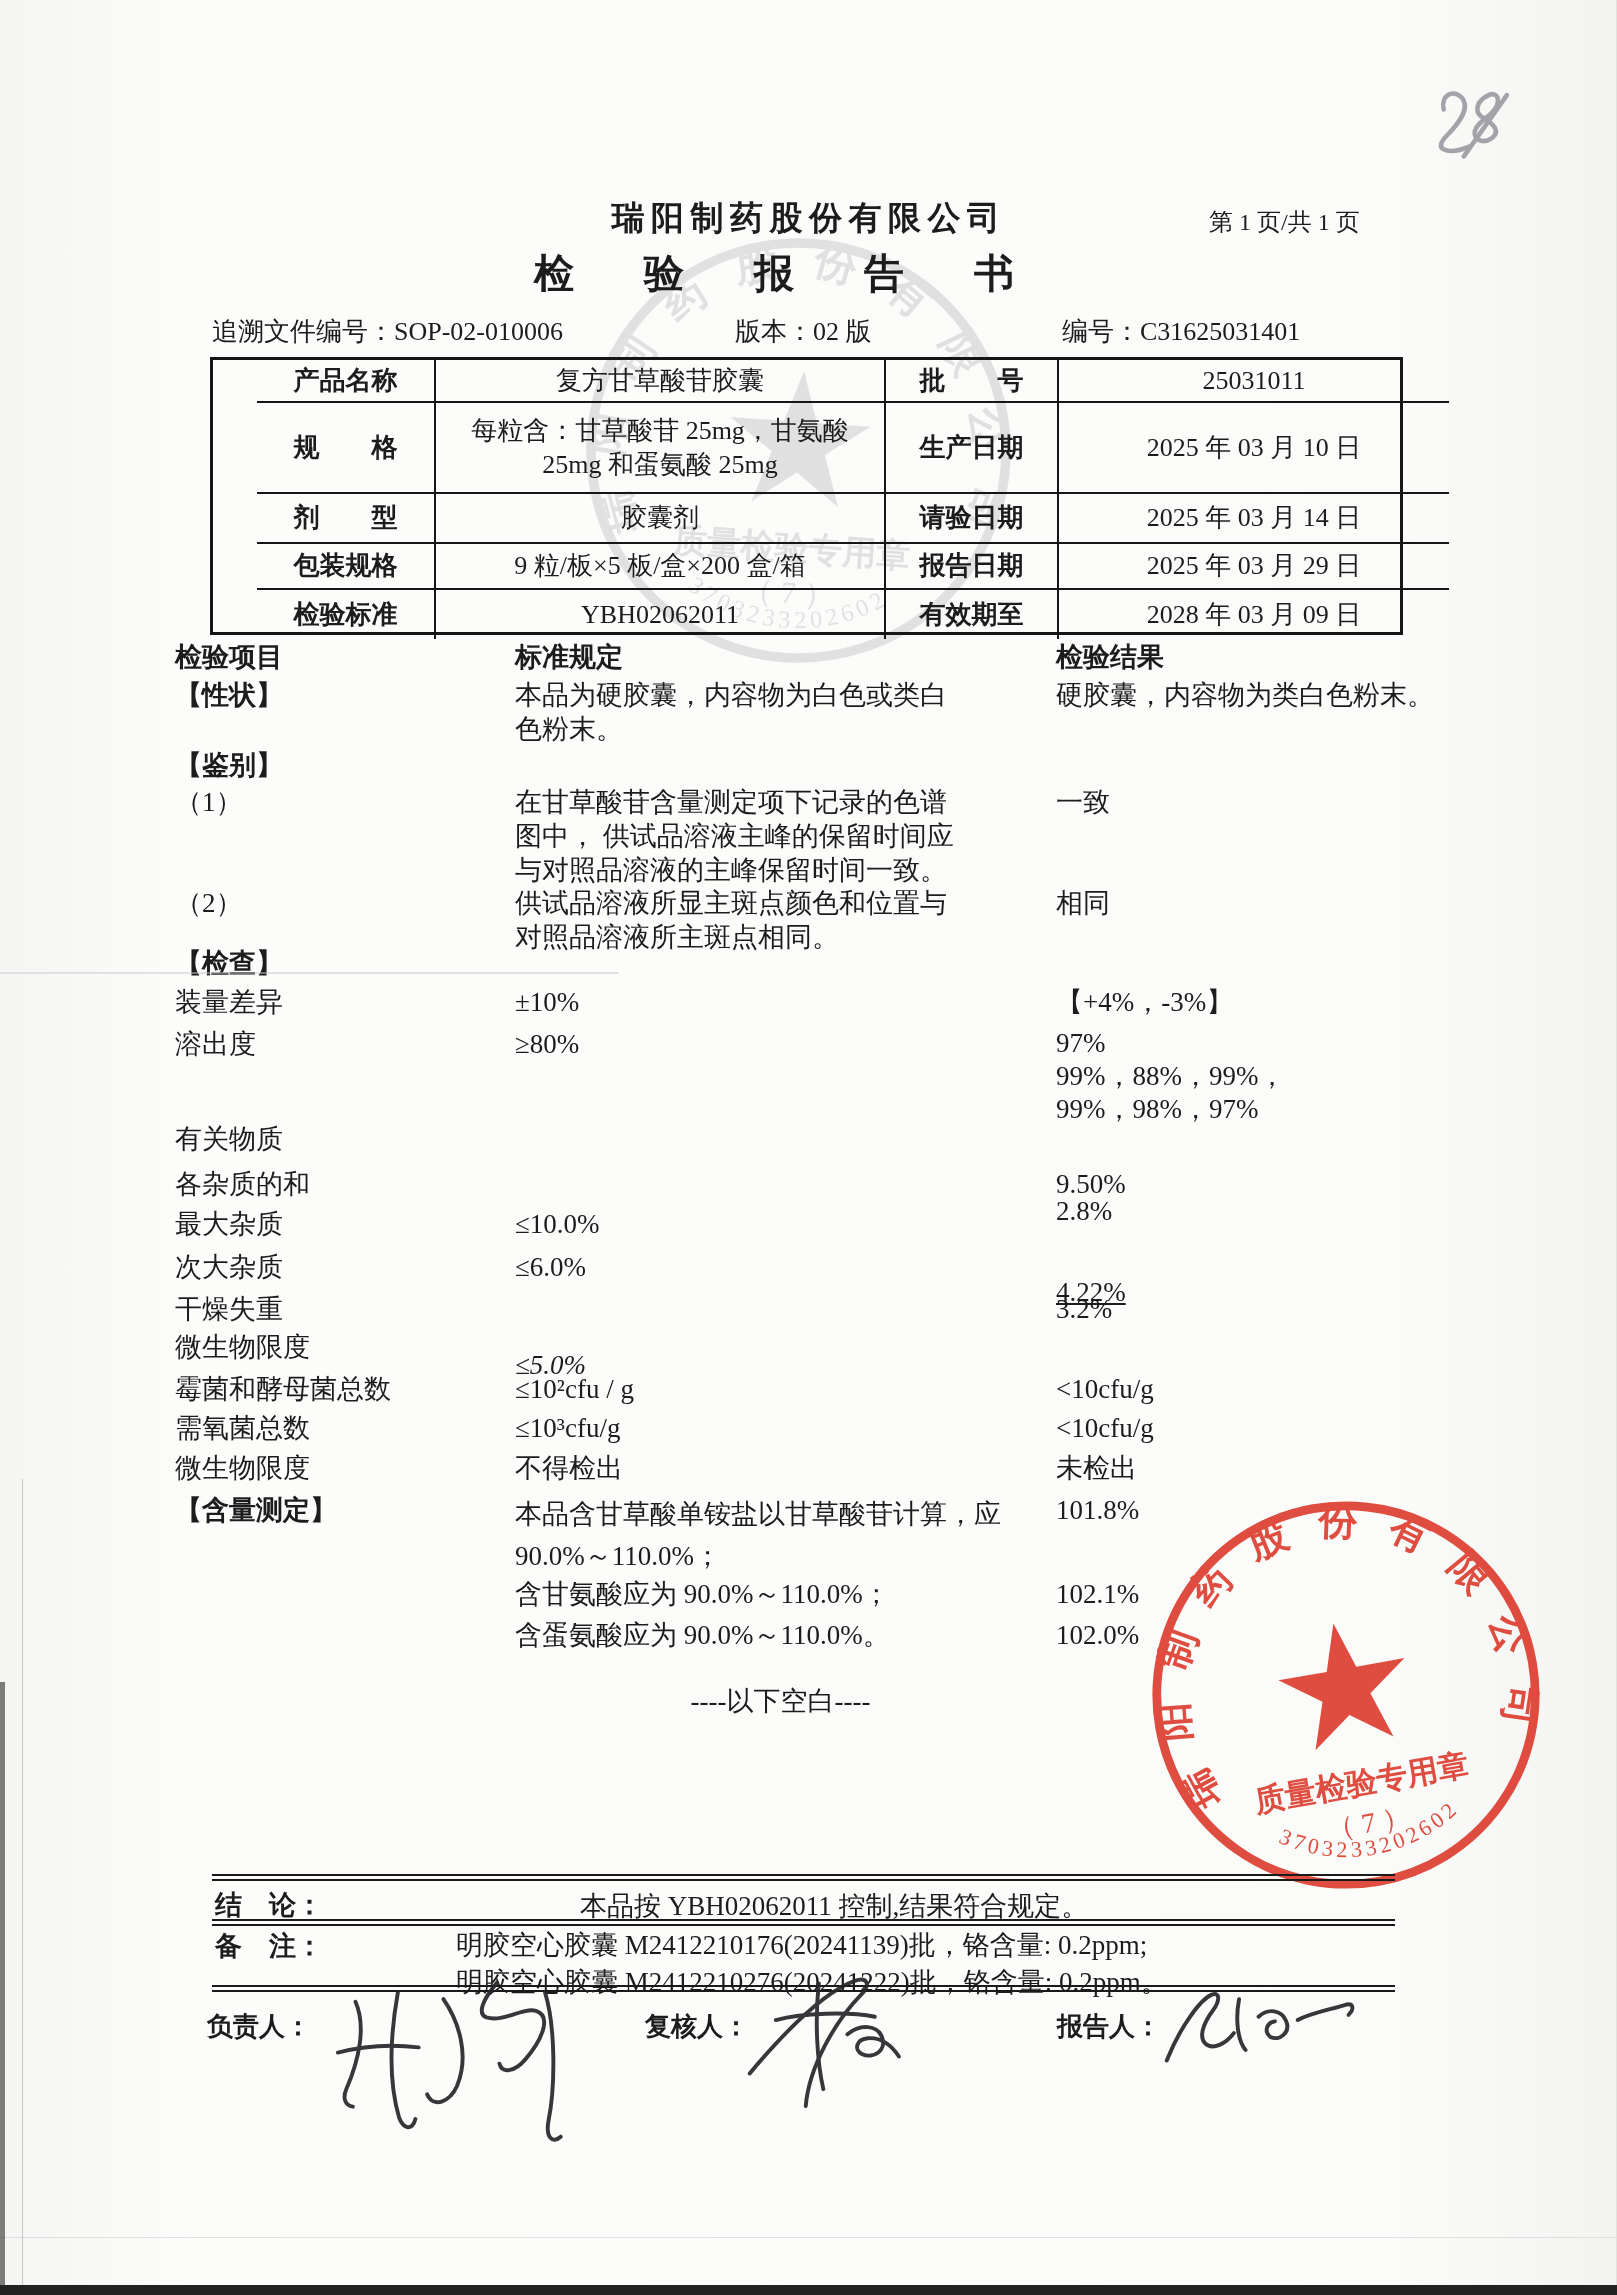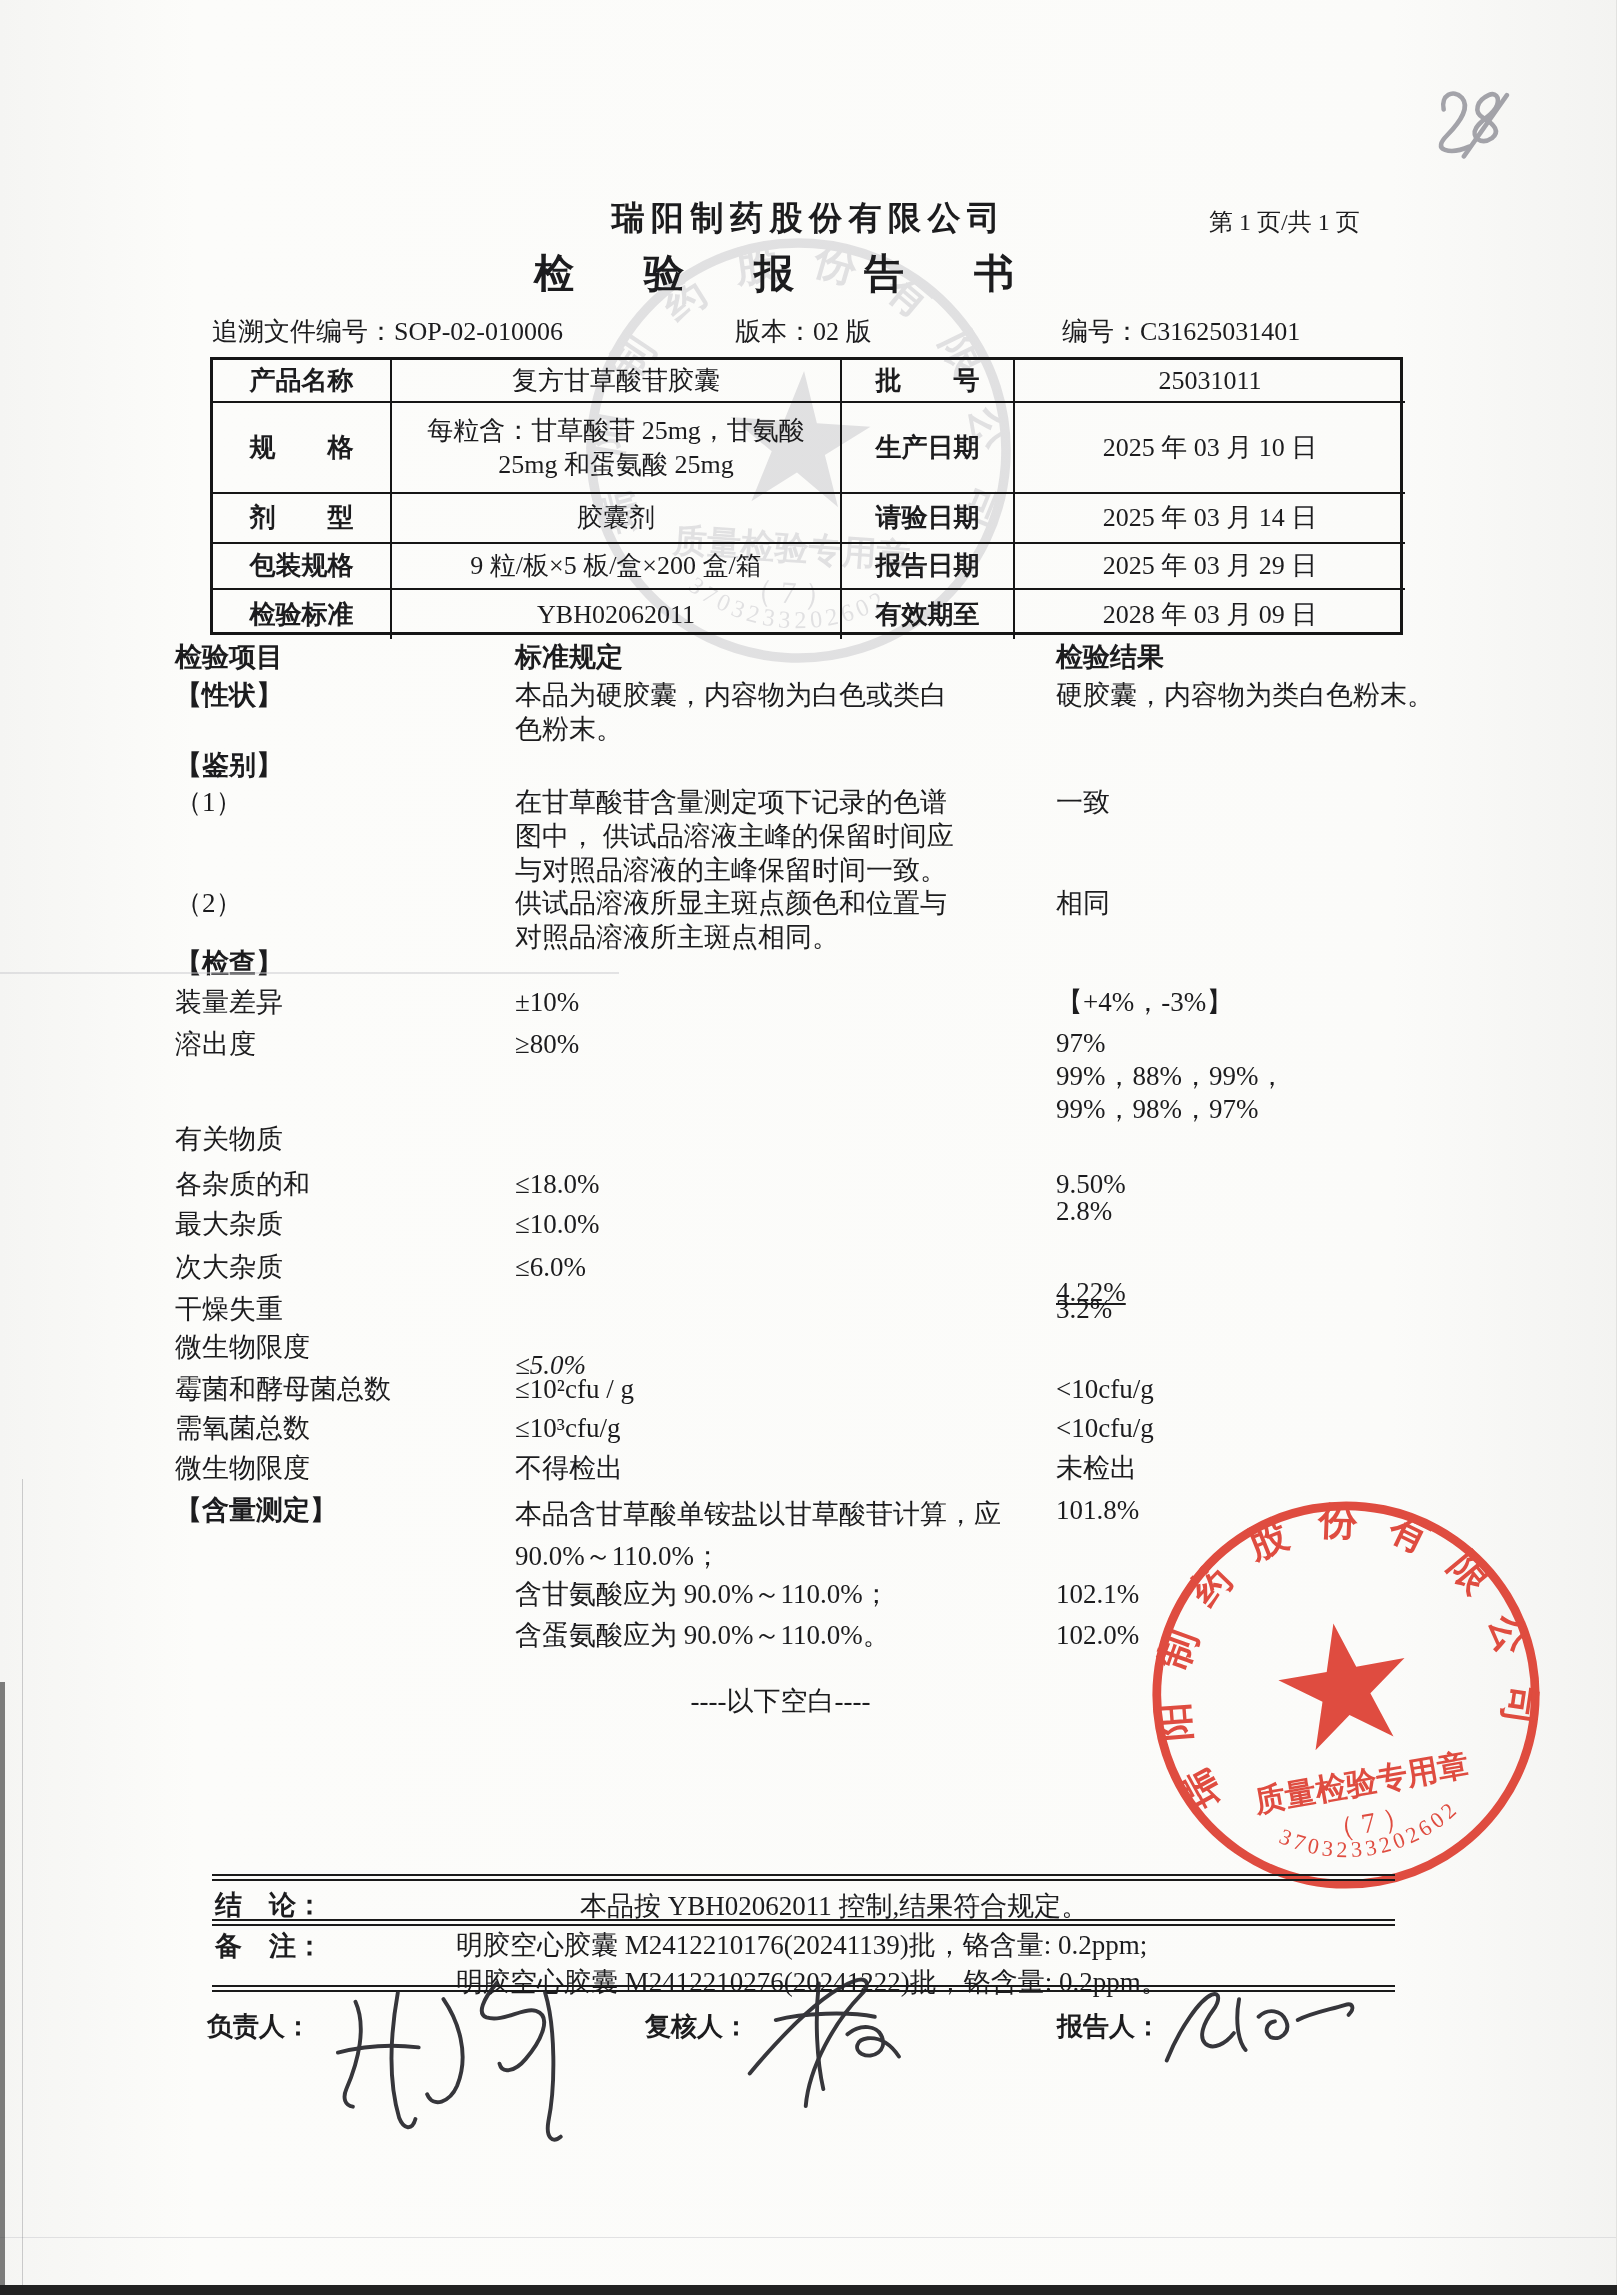--- a/index.html
+++ b/index.html
@@ -23,20 +23,21 @@
   .meta.m3{left:1062px;}
   
   .info-table{
     left:210px;top:357px;width:1193px;height:278px;
     display:grid;
     grid-template-columns:179px 450px 173px 390px;
     grid-template-rows:43px 91px 50px 46px 49px;
     border:3.3px solid #161616;
     box-sizing:border-box;
     font-size:26px;
+    padding-left:44px;
   }
   .cell{
     border-right:2px solid #161616;border-bottom:2px solid #161616;
     display:flex;align-items:center;justify-content:center;
     text-align:center;white-space:pre-line;line-height:34px;
     overflow:hidden;
   }
   .cell.lastcol{border-right:none;}
   .cell.lastrow{border-bottom:none;}
   .cell.lbl{font-weight:bold;}
@@ -152,21 +153,20 @@
 
   <div class="abs r-item" style="top:1027px;">溶出度</div>
   <div class="abs r-std" style="top:1027px;">≥80%</div>
   <div class="abs r-res" style="top:1027px;line-height:33px;">97%
 99%，88%，99%，
 99%，98%，97%</div>
 
   <div class="abs r-item" style="top:1122px;">有关物质</div>
 
   <div class="abs r-item" style="top:1167px;">各杂质的和</div>
-  <div class="abs r-std" style="top:1167px;">≤18.0%</div>
   <div class="abs r-res" style="top:1167px;">9.50%</div>
 
   <div class="abs r-item" style="top:1207px;">最大杂质</div>
   <div class="abs r-std" style="top:1207px;">≤10.0%</div>
   <div class="abs r-res" style="top:1275px;text-decoration:underline;">4.22%</div>
 
   <div class="abs r-item" style="top:1250px;">次大杂质</div>
   <div class="abs r-std" style="top:1250px;">≤6.0%</div>
   <div class="abs r-res" style="top:1194px;">2.8%</div>
 

